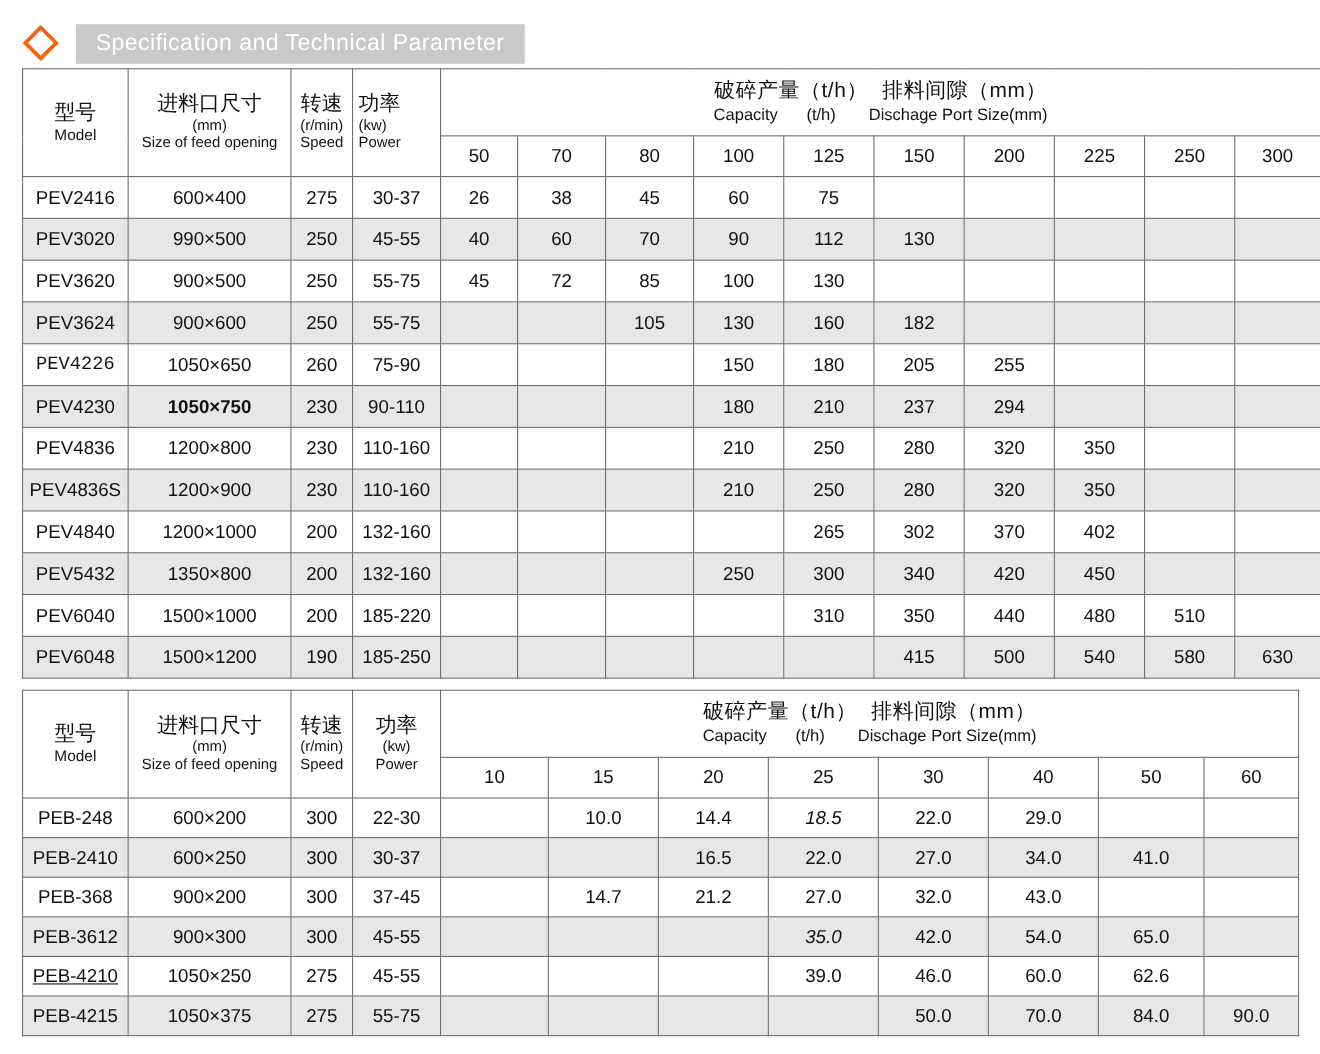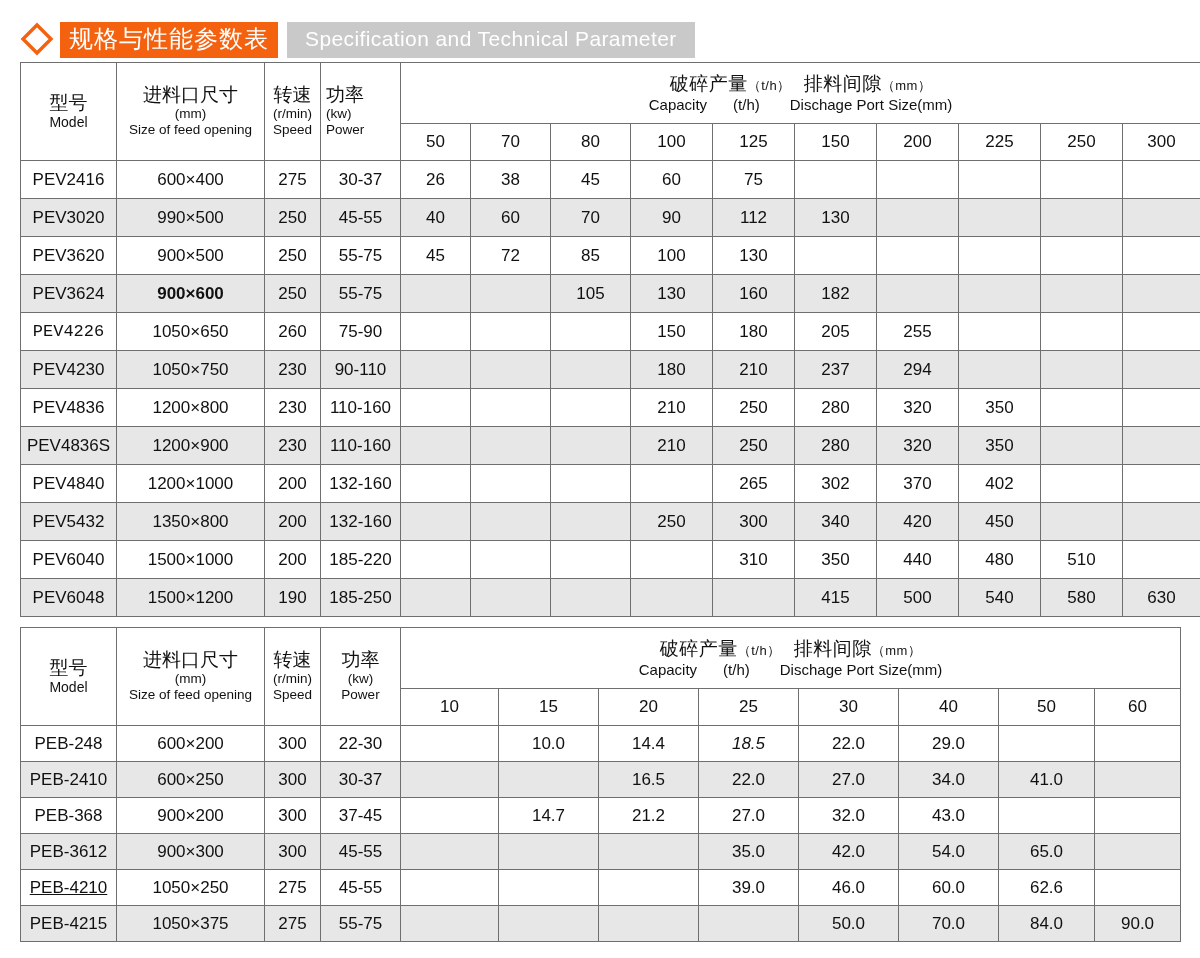--- a/index.html
+++ b/index.html
@@ -95,21 +95,21 @@
     display: block;
     text-align: center;
   }
   .cap-line1 {
     font-size: 19px;
     font-family: "DejaVu Sans", "Liberation Sans", sans-serif;
     line-height: 1.2;
     display: block;
     letter-spacing: 0.5px;
   }
-  .cap-line1 .small { font-size: 13px; font-family: "Liberation Sans", sans-serif; }
+  .cap-line1 .small { font-size: 19px; font-family: "Liberation Sans", sans-serif; }
   .cap-line2 {
     font-size: 15px;
     line-height: 1.3;
     display: block;
   }
   .cap-line2 .gap { display: inline-block; width: 26px; }
   .cap-line2 .gap2 { display: inline-block; width: 30px; }
 
   .sizecol-stack .l1 { font-size: 19px; font-family: "DejaVu Sans","Liberation Sans",sans-serif; display:block; line-height:1.15;}
   .sizecol-stack .l2 { font-size: 13.5px; display:block; line-height:1.22;}
@@ -132,21 +132,20 @@
 <body>
 
 <div class="page">
 
   <div class="title-bar">
     <span class="diamond-icon">
       <svg width="34" height="34" viewBox="0 0 34 34" aria-hidden="true">
         <polygon points="17,3 31,17 17,31 3,17" fill="none" stroke="#f4620f" stroke-width="3.4"></polygon>
       </svg>
     </span>
-    <span class="title-cn">规格与性能参数表</span>
     <span class="title-en">Specification and Technical Parameter</span>
   </div>
 
   <table class="spec tbl1">
     <colgroup>
       <col style="width:96px">
       <col style="width:148px">
       <col style="width:56px">
       <col style="width:80px">
       <col style="width:70px">
@@ -247,21 +246,21 @@
           <td class="dc" style="height: 37px;">100</td>
           <td class="dc" style="height: 37px;">130</td>
           <td class="dc" style="height: 37px;"></td>
           <td class="dc" style="height: 37px;"></td>
           <td class="dc" style="height: 37px;"></td>
           <td class="dc" style="height: 37px;"></td>
           <td class="dc" style="height: 37px;"></td>
         </tr>
         <tr class="alt">
           <td class="dc model" style="height: 37px;">PEV3624</td>
-          <td class="dc feed" style="height: 37px; font-weight: bold;">900×600</td>
+          <td class="dc feed" style="height: 37px;">900×600</td>
           <td class="dc rpm" style="height: 37px;">250</td>
           <td class="dc power" style="height: 37px;">55-75</td>
           <td class="dc" style="height: 37px;"></td>
           <td class="dc" style="height: 37px;"></td>
           <td class="dc" style="height: 37px;">105</td>
           <td class="dc" style="height: 37px;">130</td>
           <td class="dc" style="height: 37px;">160</td>
           <td class="dc" style="height: 37px;">182</td>
           <td class="dc" style="height: 37px;"></td>
           <td class="dc" style="height: 37px;"></td>
@@ -279,21 +278,21 @@
           <td class="dc" style="height: 37px;">150</td>
           <td class="dc" style="height: 37px;">180</td>
           <td class="dc" style="height: 37px;">205</td>
           <td class="dc" style="height: 37px;">255</td>
           <td class="dc" style="height: 37px;"></td>
           <td class="dc" style="height: 37px;"></td>
           <td class="dc" style="height: 37px;"></td>
         </tr>
         <tr class="alt">
           <td class="dc model" style="height: 37px;">PEV4230</td>
-          <td class="dc feed" style="height: 37px;">1050×750</td>
+          <td class="dc feed" style="height: 37px; font-weight: bold;">1050×750</td>
           <td class="dc rpm" style="height: 37px;">230</td>
           <td class="dc power" style="height: 37px;">90-110</td>
           <td class="dc" style="height: 37px;"></td>
           <td class="dc" style="height: 37px;"></td>
           <td class="dc" style="height: 37px;"></td>
           <td class="dc" style="height: 37px;">180</td>
           <td class="dc" style="height: 37px;">210</td>
           <td class="dc" style="height: 37px;">237</td>
           <td class="dc" style="height: 37px;">294</td>
           <td class="dc" style="height: 37px;"></td>
@@ -499,21 +498,21 @@
           <td class="dc" style="height: 35px;"></td>
         </tr>
         <tr class="alt">
           <td class="dc model" style="height: 35px;">PEB-3612</td>
           <td class="dc feed" style="height: 35px;">900×300</td>
           <td class="dc rpm" style="height: 35px;">300</td>
           <td class="dc power" style="height: 35px;">45-55</td>
           <td class="dc" style="height: 35px;"></td>
           <td class="dc" style="height: 35px;"></td>
           <td class="dc" style="height: 35px;"></td>
-          <td class="dc" style="height: 35px;">35.0</td>
+          <td class="dc" style="height: 35px; font-style: italic;">35.0</td>
           <td class="dc" style="height: 35px;">42.0</td>
           <td class="dc" style="height: 35px;">54.0</td>
           <td class="dc" style="height: 35px;">65.0</td>
           <td class="dc" style="height: 35px;"></td>
         </tr>
         <tr class="norm">
           <td class="dc model" style="height: 35px; text-decoration: underline;">PEB-4210</td>
           <td class="dc feed" style="height: 35px;">1050×250</td>
           <td class="dc rpm" style="height: 35px;">275</td>
           <td class="dc power" style="height: 35px;">45-55</td>

